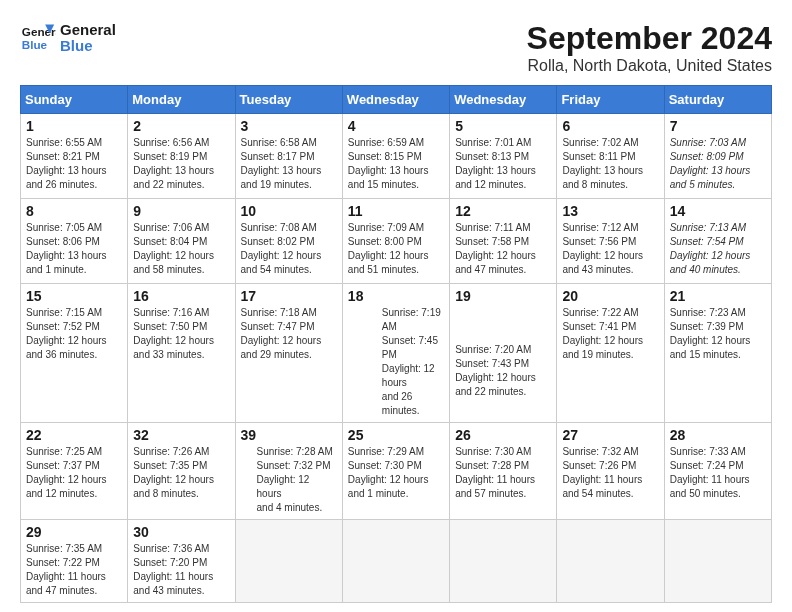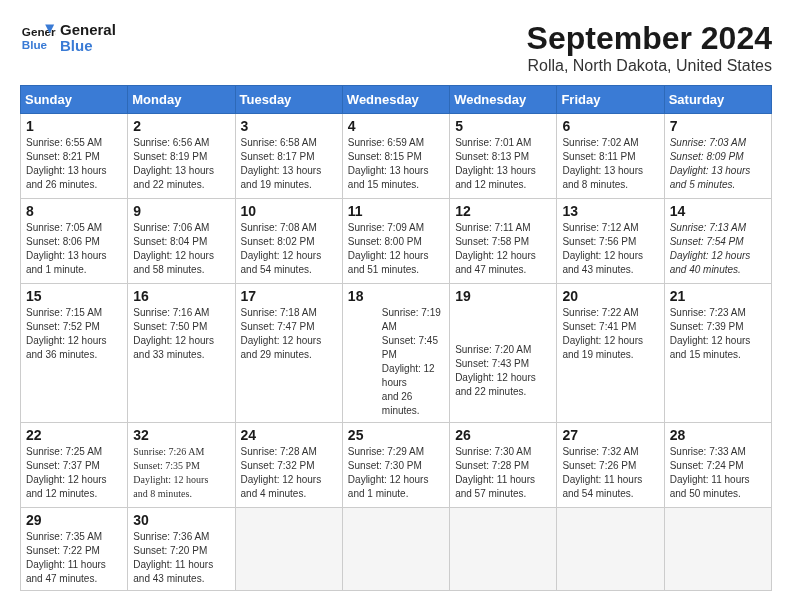--- a/index.html
+++ b/index.html
@@ -268,28 +268,28 @@
       <tr>
         <td>
           <span class="day-num">22</span>
           <div class="day-info" style="white-space: pre-line;">Sunrise: 7:25 AM
 Sunset: 7:37 PM
 Daylight: 12 hours
 and 12 minutes.</div>
         </td>
         <td>
           <span class="day-num">32</span>
-          <div class="day-info" style="white-space: pre-line; font-family: Liberation Serif, serif;">Sunrise: 7:26 AM
+          <div class="day-info" style="white-space: pre-line;">Sunrise: 7:26 AM
 Sunset: 7:35 PM
 Daylight: 12 hours
 and 8 minutes.</div>
         </td>
         <td>
-          <span class="day-num">24</span>
-          <div class="day-info" style="white-space: pre-line;">Sunrise: 7:28 AM
+          <span class="day-num">39</span>
+          <div class="day-info" style="white-space: pre-line; margin-left: 16px;">Sunrise: 7:28 AM
 Sunset: 7:32 PM
 Daylight: 12 hours
 and 4 minutes.</div>
         </td>
         <td>
           <span class="day-num">25</span>
           <div class="day-info" style="white-space: pre-line;">Sunrise: 7:29 AM
 Sunset: 7:30 PM
 Daylight: 12 hours
 and 1 minute.</div>

